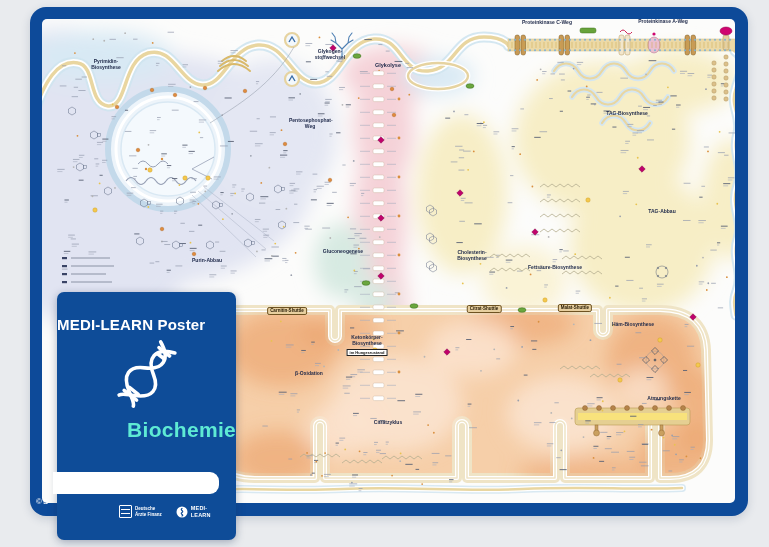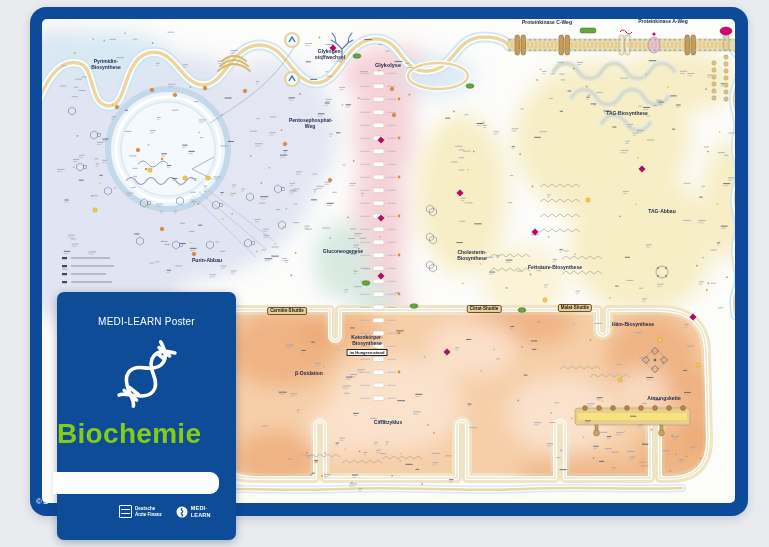--- a/index.html
+++ b/index.html
@@ -15,25 +15,25 @@
   .lbl.big{font-size:5.5px;}
   .chip{position:absolute;transform:translateX(-50%);background:#e7cf9f;border:1px solid #6e5322;
        color:#241803;font-size:4.5px;font-weight:700;padding:0 2px;border-radius:2px;
        white-space:nowrap;line-height:1.3;z-index:5;}
   .tag{position:absolute;transform:translateX(-50%);background:#fff;border:1px solid #222;
        color:#111;font-size:4px;font-weight:700;padding:0 2px;white-space:nowrap;line-height:1.3;z-index:5;}
   .frame-credit{position:absolute;left:6px;top:490px;color:#ffffff;font-size:8px;
        font-weight:700;letter-spacing:1px;opacity:.9;}
   .card{position:absolute;left:57px;top:292px;width:179px;height:248px;background:#0e4c98;
        border-radius:7px;box-shadow:0 2px 8px rgba(20,40,80,.35);z-index:20;}
-  .card-kicker{position:absolute;top:24px;width:100%;text-align:center;color:#fff;
-       font-size:10px;font-weight:400;letter-spacing:.2px;}
+  .card-kicker{position:absolute;top:24px;width:100%;color:#fff;
+       font-size:15px;font-weight:700;letter-spacing:.2px;}
   .dna{position:absolute;left:50%;top:46px;transform:translateX(-50%);}
-  .card-title{position:absolute;top:126px;width:100%;text-align:left;color:#84cc16;
-       font-size:28px;font-weight:700;letter-spacing:.3px;}
+  .card-title{position:absolute;top:126px;width:100%;text-align:right;color:#5eead4;
+       font-size:21px;font-weight:700;letter-spacing:.3px;}
   .card-band{position:absolute;left:-4px;top:180px;width:166px;height:22px;background:#fff;
        border-radius:0 9px 9px 0;}
   .card-partners{position:absolute;left:62px;top:213px;display:flex;gap:14px;align-items:center;}
   .partner{display:flex;gap:3px;align-items:center;}
   .pf-icon{width:9px;height:9px;border:1px solid #fff;border-radius:1px;display:flex;
        flex-direction:column;justify-content:space-evenly;padding:1px;}
   .pf-icon i{display:block;height:1px;background:#fff;}
   .pf-text{display:flex;flex-direction:column;color:#fff;font-size:4.5px;font-weight:700;line-height:1.25;}
   .ml-text{display:flex;flex-direction:column;color:#fff;font-size:5.5px;font-weight:800;
        line-height:1.1;letter-spacing:.2px;}

